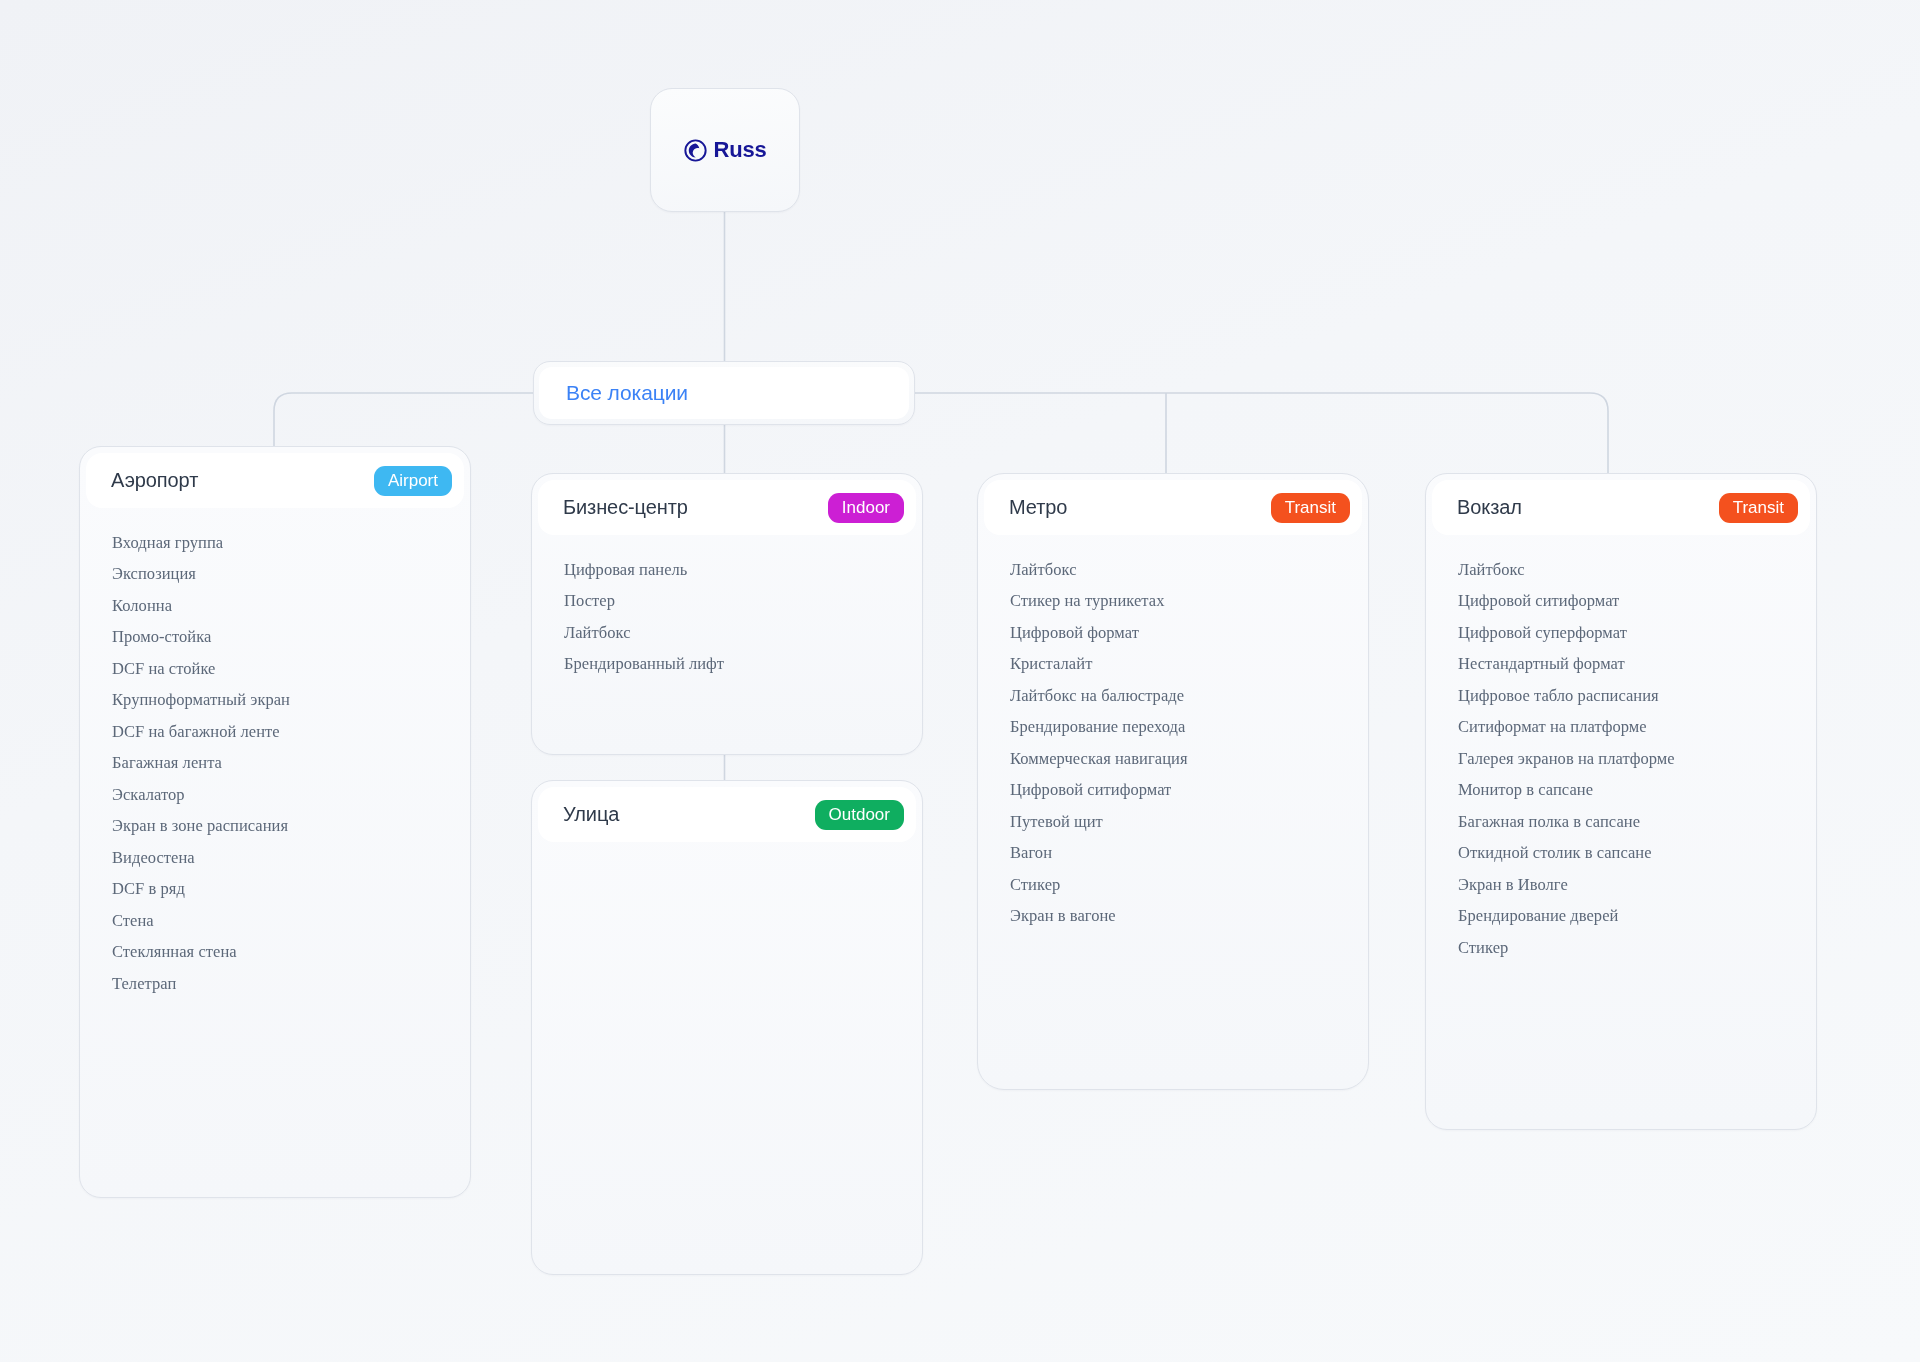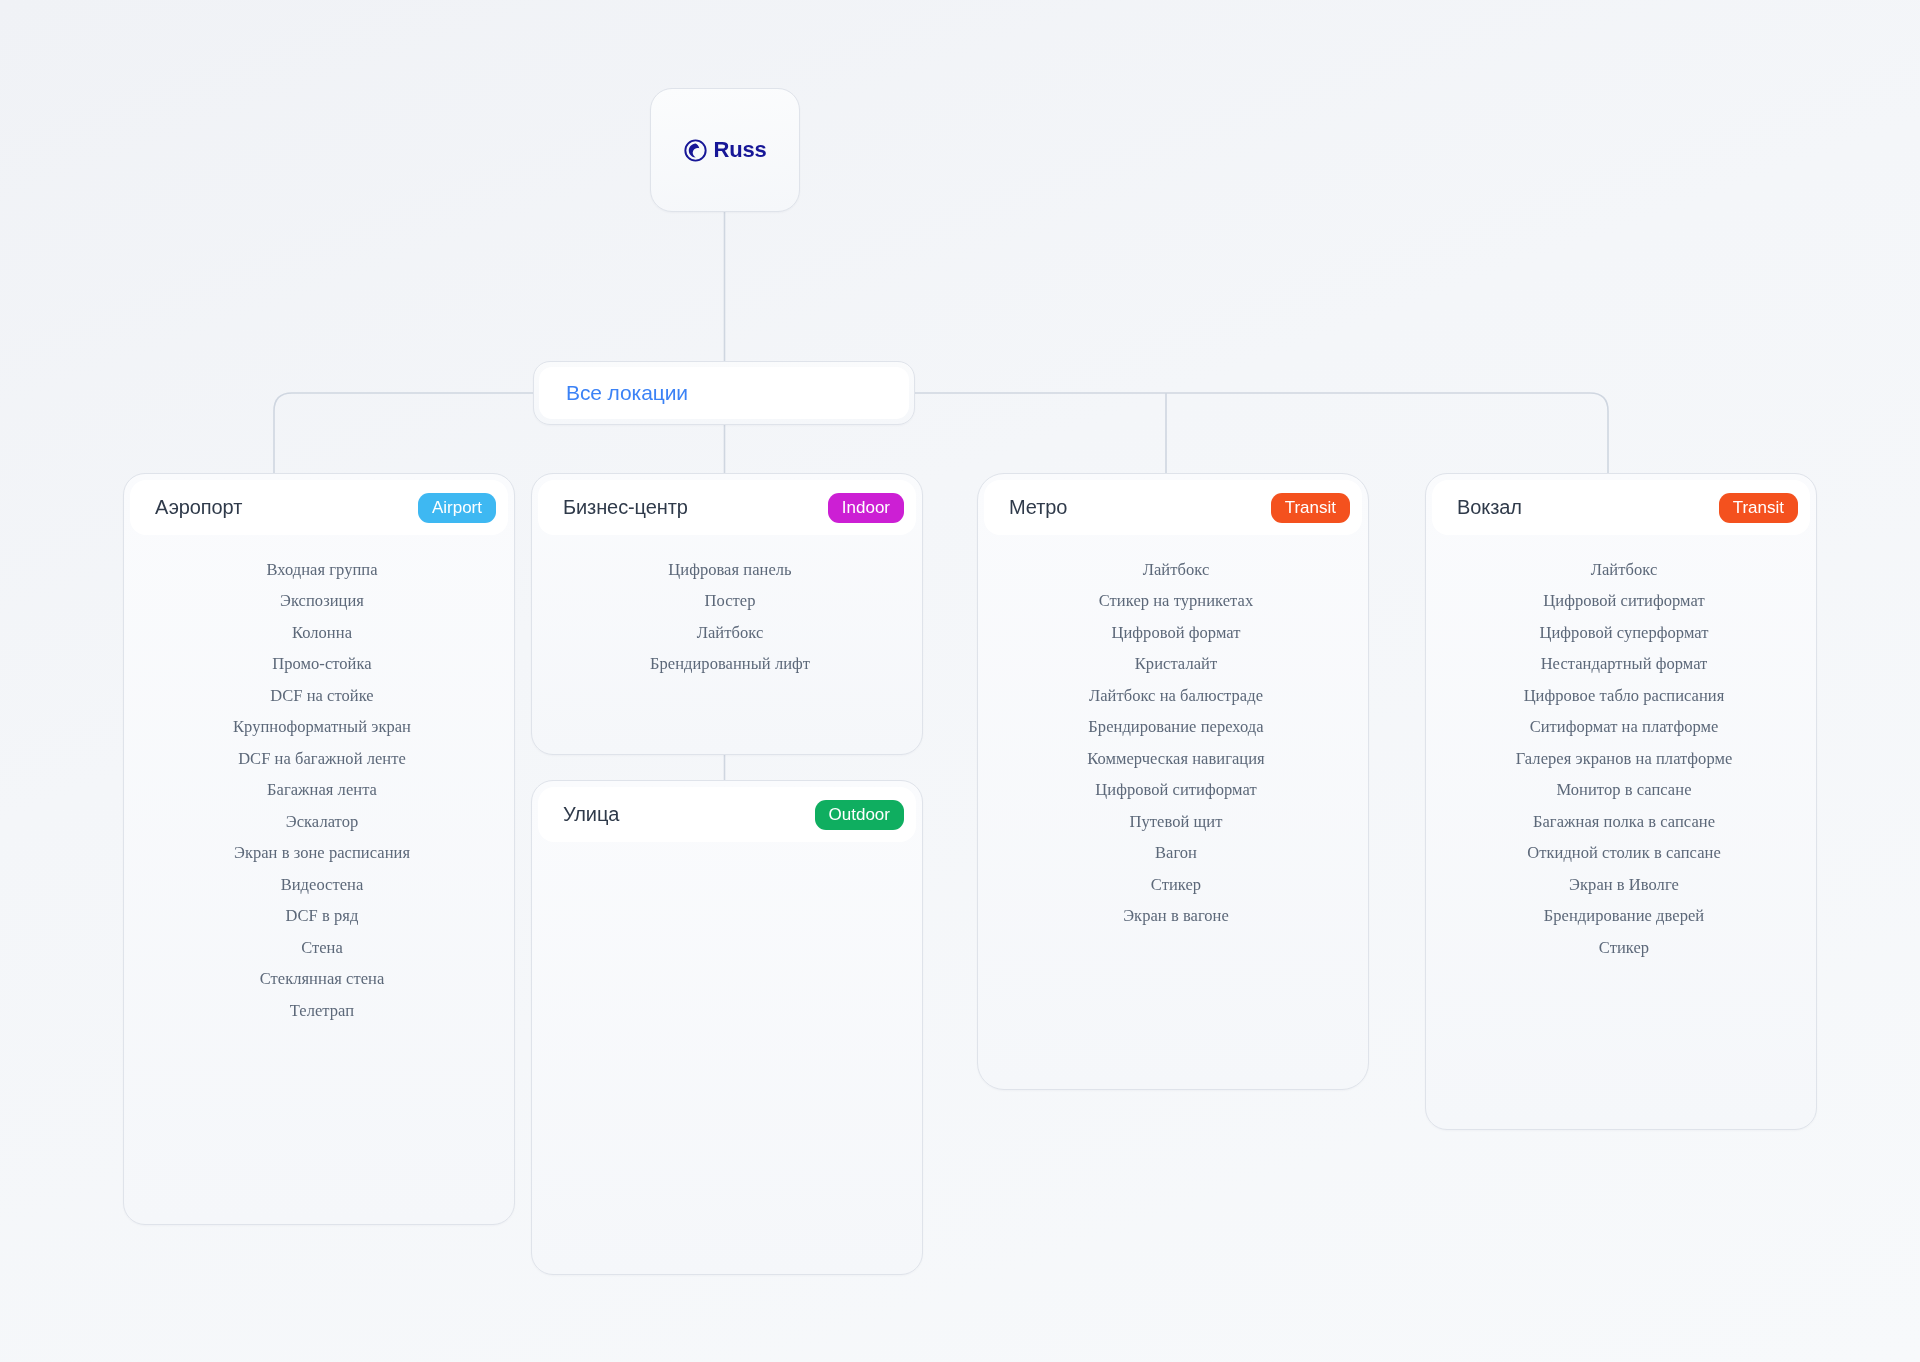--- a/index.html
+++ b/index.html
@@ -15,21 +15,20 @@
     background: linear-gradient(160deg, #f0f2f6 0%, #f4f6f9 40%, #f7f9fb 100%);
     position: relative;
     -webkit-font-smoothing: antialiased;
   }
 
   #canvas {
     position: absolute;
     inset: 0;
     width: 1920px;
     height: 1022px;
-    text-align: center;
   }
 
   
   #wires {
     position: absolute;
     left: 0; top: 0;
     width: 1920px; height: 1362px;
     pointer-events: none;
     z-index: 1;
   }
@@ -136,21 +135,21 @@
     font-size: 16.5px;
     color: #5c6879;
     line-height: 1;
     padding: 7.5px 0;
     white-space: nowrap;
     letter-spacing: 0.05px;
     font-family: Liberation Serif, serif;
   }
 
   
-  #card-airport   { left: 79px;   top: 473px;  width: 392px; height: 752px; margin-left: 44px; }
+  #card-airport   { left: 79px;   top: 446px;  width: 392px; height: 752px; }
   #card-business  { left: 531px;  top: 473px;  width: 392px; height: 282px; }
   #card-street    { left: 531px;  top: 780px;  width: 392px; height: 495px; }
   #card-metro     { left: 977px;  top: 473px;  width: 392px; height: 617px; border-radius: 27px; }
   #card-station   { left: 1425px; top: 473px;  width: 392px; height: 657px; }
 </style>
 </head>
 <body>
 
 <div id="canvas">
 

